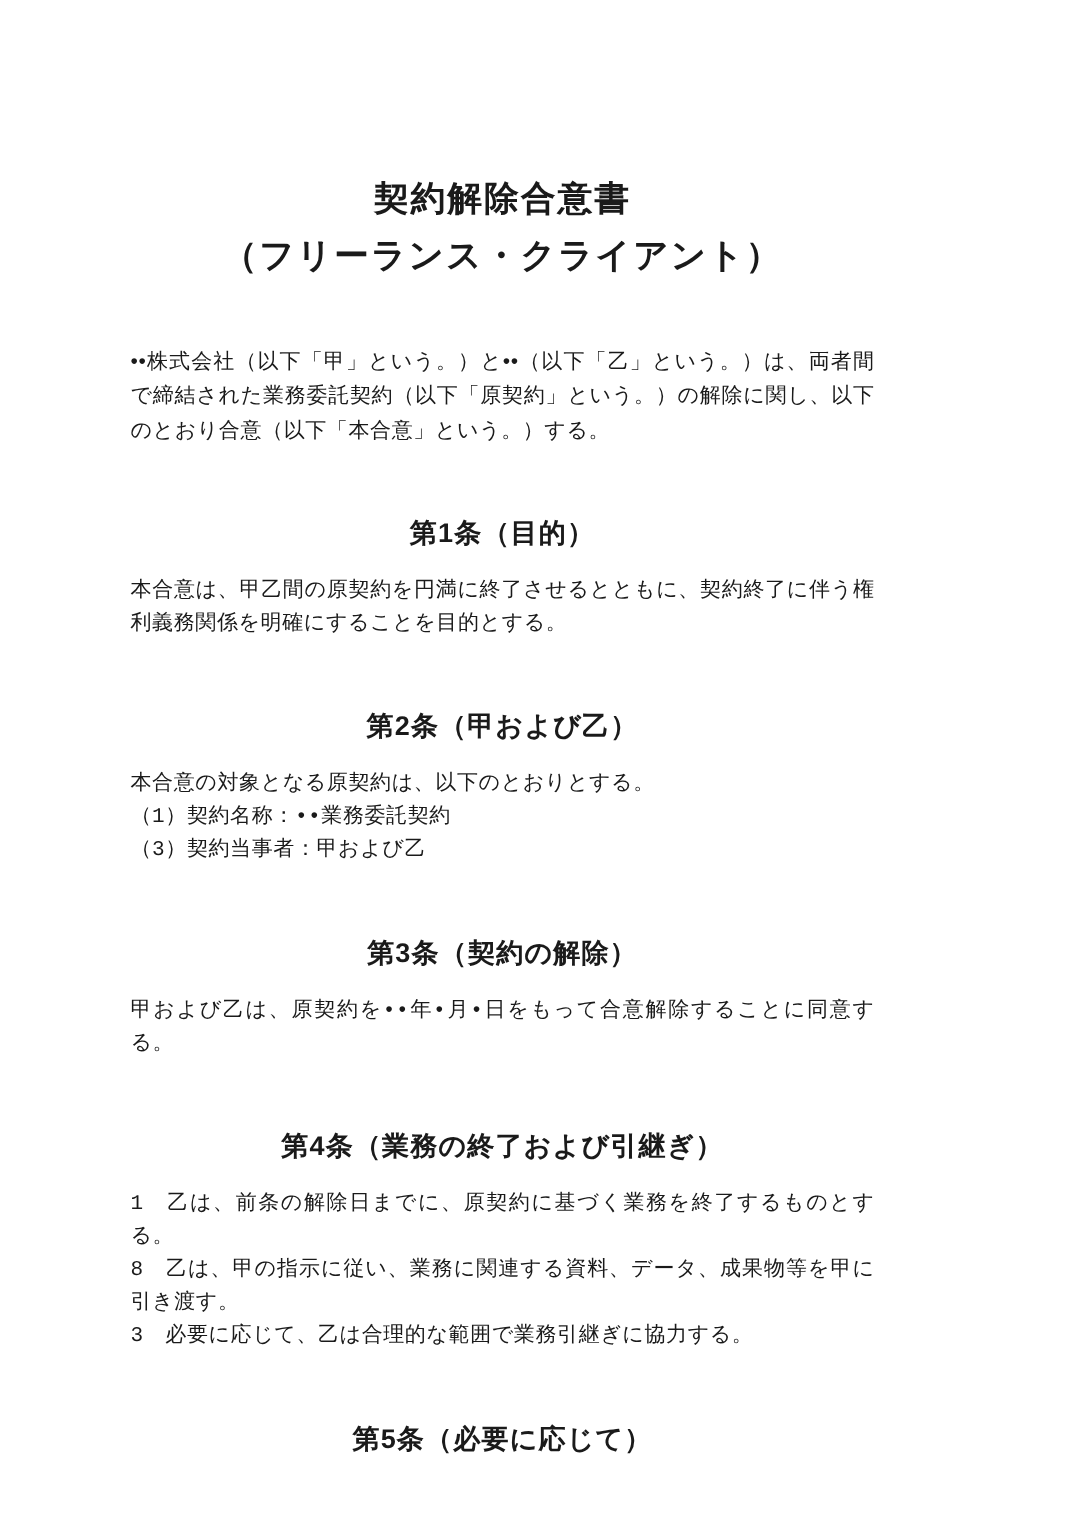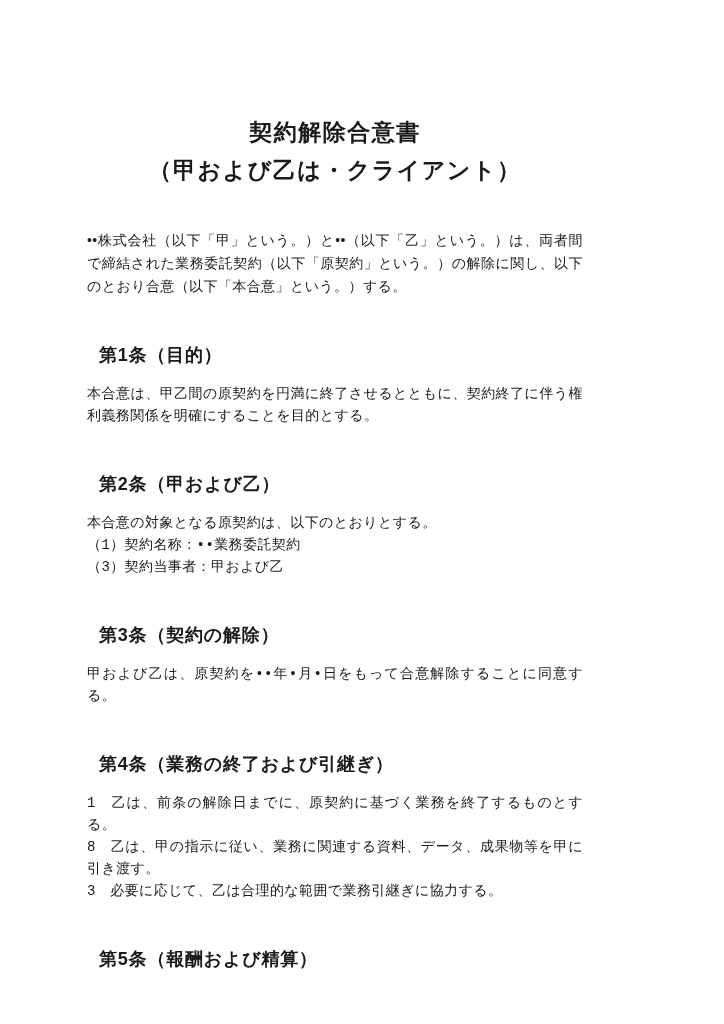--- a/index.html
+++ b/index.html
@@ -29,46 +29,47 @@
     margin: 40px 0 16px 0;
     font-size: 14px;
     line-height: 23px;
     letter-spacing: 0.4px;
     text-align: justify;
   }
   .section {
     margin-top: 44px;
   }
   .section-heading {
-    margin: 12px;
+    margin: 0;
     font-size: 18px;
     font-weight: 700;
     line-height: 26px;
     letter-spacing: 0.8px;
+    text-align: center;
   }
   .section-body {
     margin-top: 15px;
     font-size: 14px;
     line-height: 22px;
     letter-spacing: 0.4px;
     font-family: Liberation Mono, monospace;
   }
   .section-body p {
     margin: 0;
     text-align: justify;
   }
 </style>
 </head>
 <body>
 
 <div class="page">
 
   <div class="doc-title">
     <div>契約解除合意書</div>
-    <div>（甲および乙は・クライアント）</div>
+    <div>（フリーランス・クライアント）</div>
   </div>
 
   <p class="intro">••株式会社（以下「甲」という。）と••（以下「乙」という。）は、両者間で締結された業務委託契約（以下「原契約」という。）の解除に関し、以下のとおり合意（以下「本合意」という。）する。</p>
 
   <section class="section">
     <h2 class="section-heading">第1条（目的）</h2>
     <div class="section-body">
       <p>本合意は、甲乙間の原契約を円満に終了させるとともに、契約終了に伴う権利義務関係を明確にすることを目的とする。</p>
     </div>
   </section>
@@ -92,16 +93,16 @@
   <section class="section">
     <h2 class="section-heading">第4条（業務の終了および引継ぎ）</h2>
     <div class="section-body">
       <p>1　乙は、前条の解除日までに、原契約に基づく業務を終了するものとする。</p>
       <p>8　乙は、甲の指示に従い、業務に関連する資料、データ、成果物等を甲に引き渡す。</p>
       <p>3　必要に応じて、乙は合理的な範囲で業務引継ぎに協力する。</p>
     </div>
   </section>
 
   <section class="section">
-    <h2 class="section-heading">第5条（報酬および精算）</h2>
+    <h2 class="section-heading">第5条（必要に応じて）</h2>
   </section>
 
 </div>
 
 </body></html>

